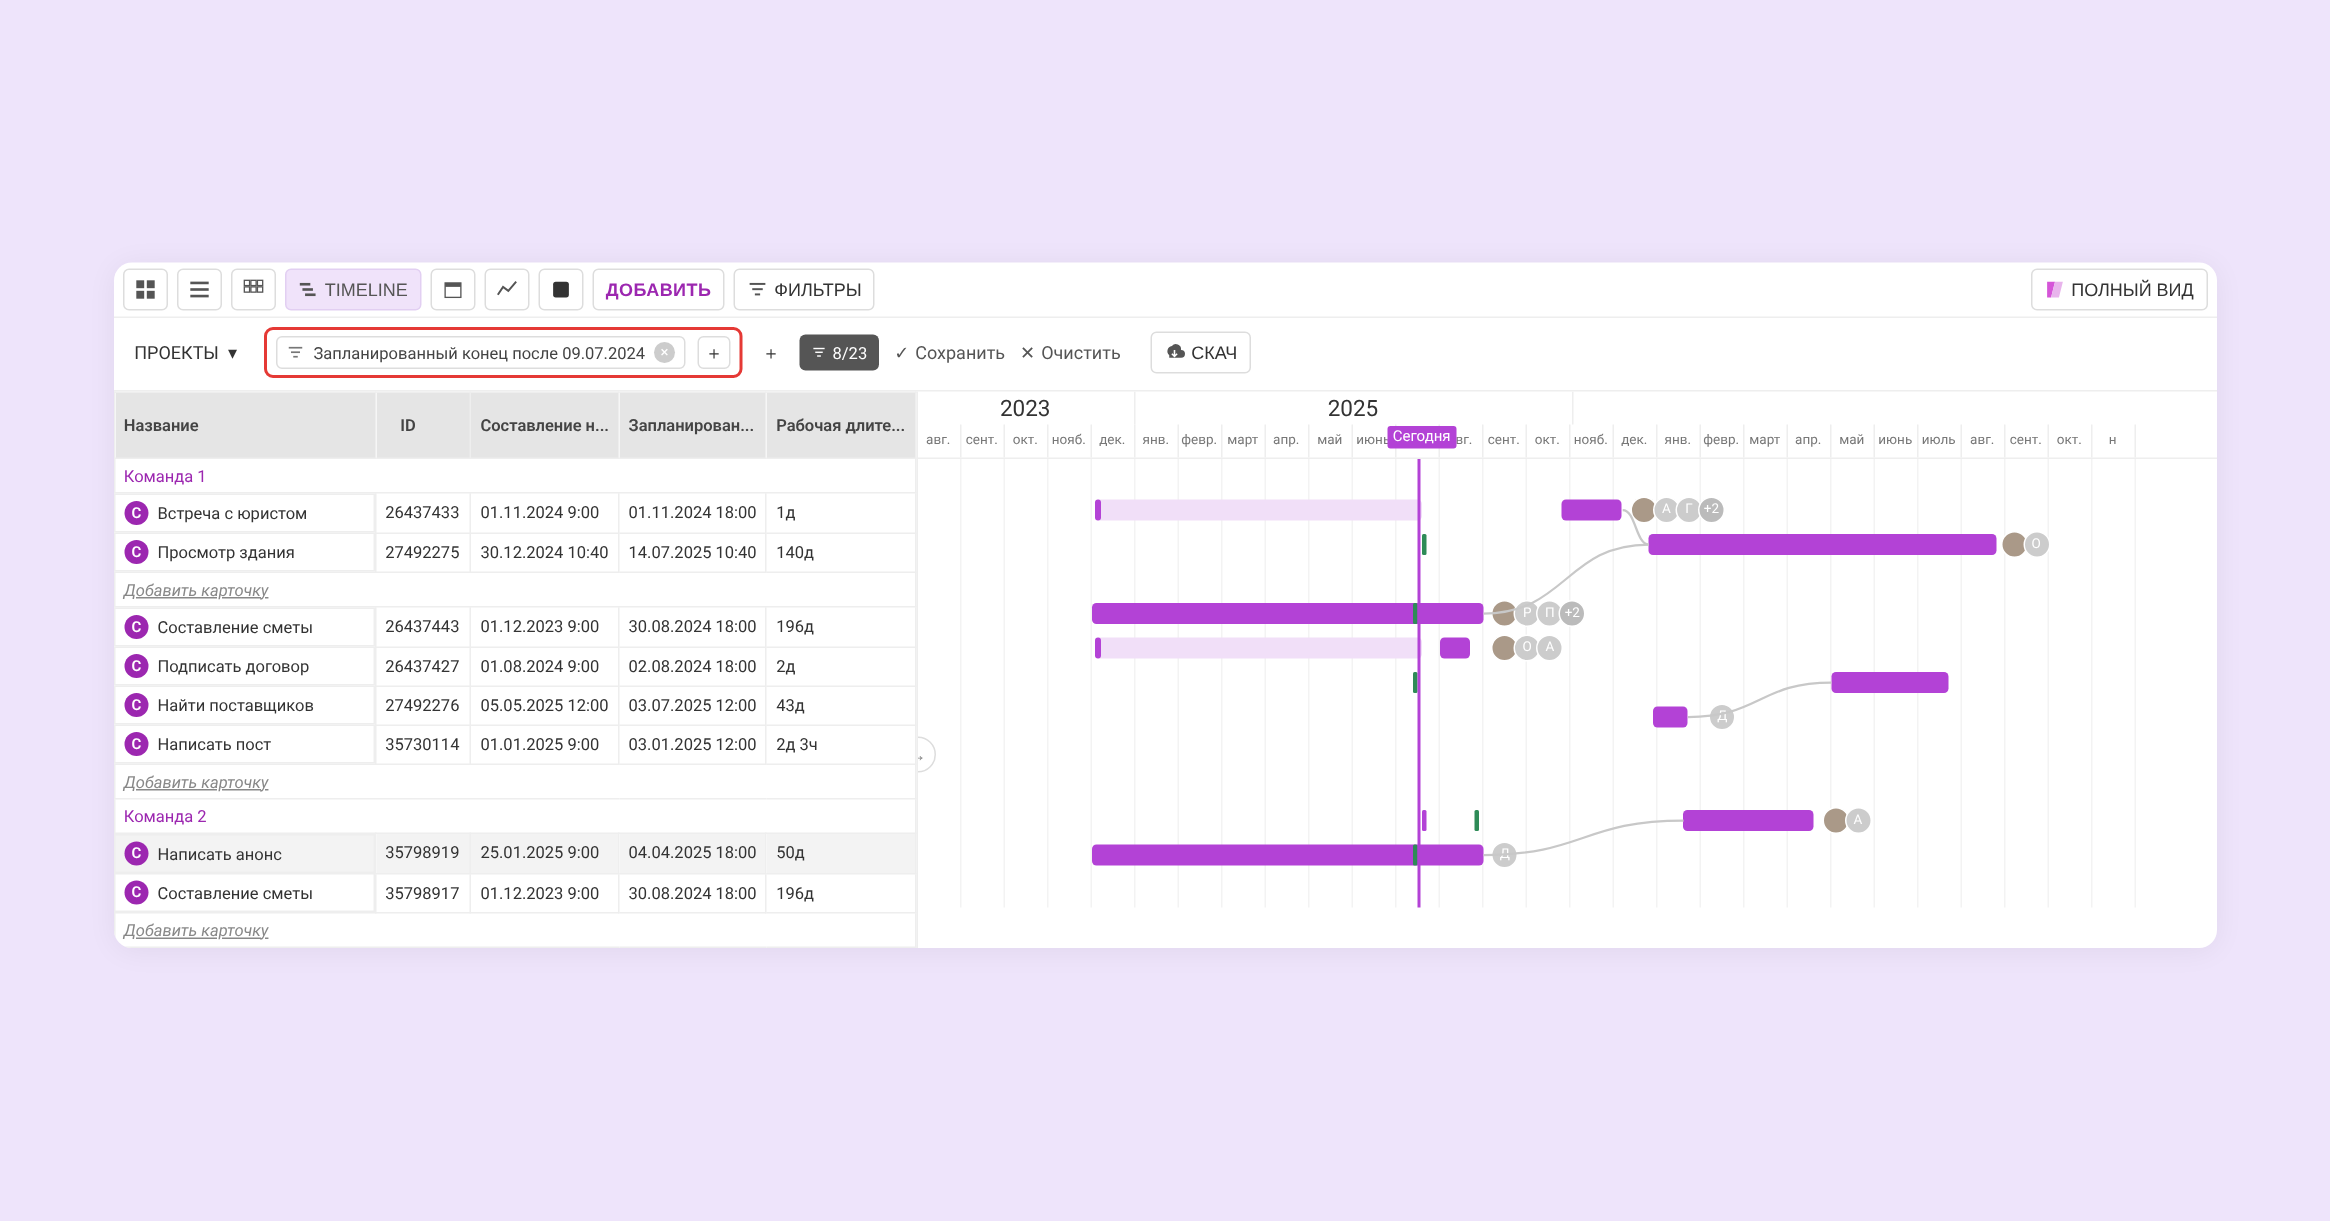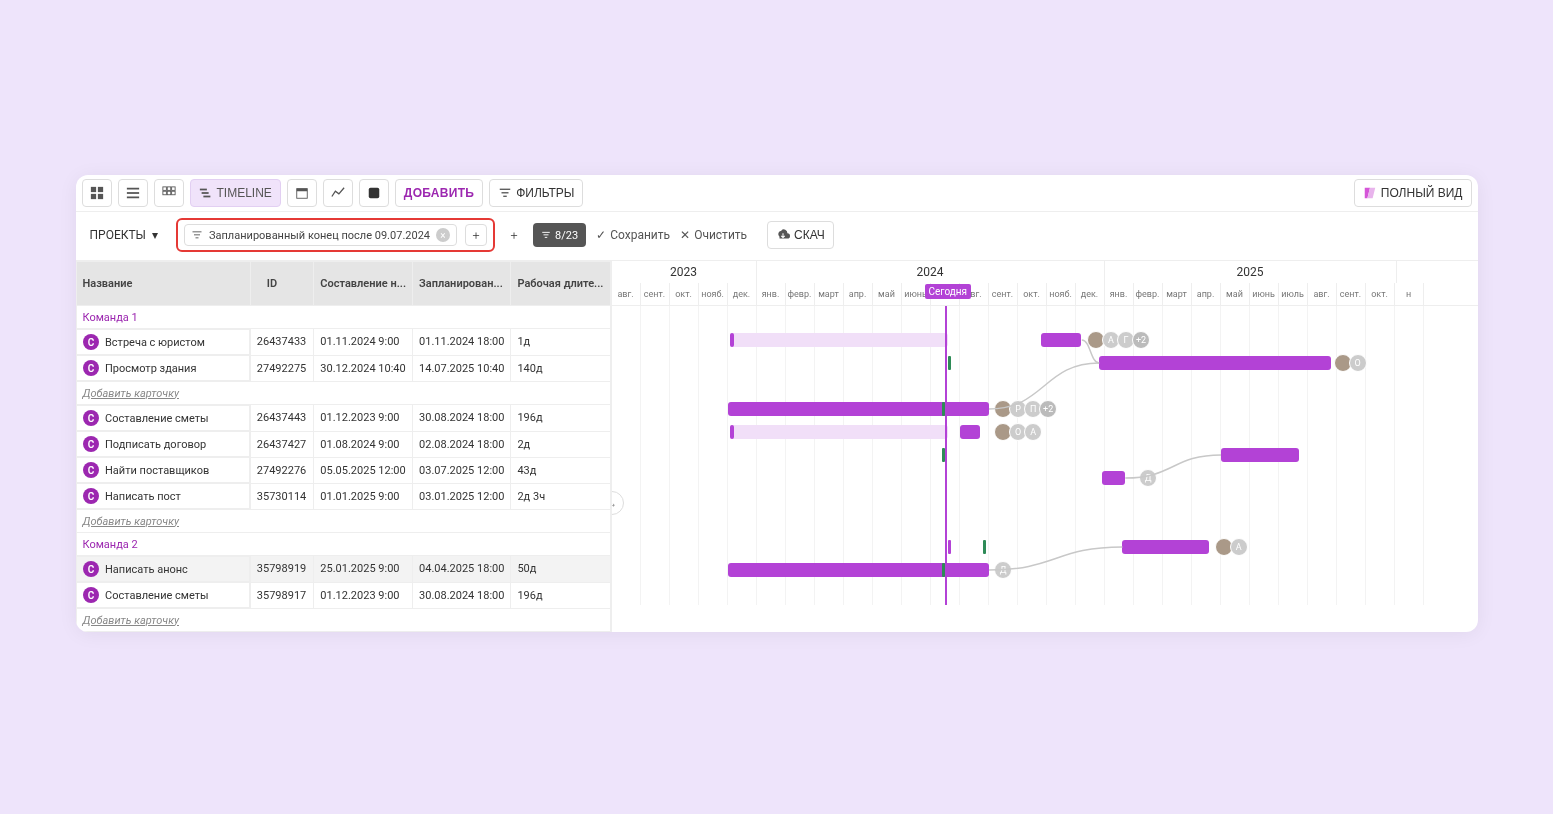--- a/index.html
+++ b/index.html
@@ -112,21 +112,21 @@
 tr.data-row.selected td { background:#f3f3f3; }
 .card-badge {
   width:16px; height:16px; border-radius:8px; background:#9c27b0; color:#fff;
   display:flex; align-items:center; justify-content:center; font-size:10px; font-weight:600;
 }
 table.grid tbody tr { height: 23px; }
 
 
 .gantt-header { border-bottom:1px solid #eee; }
 .gantt-years { display:flex; height:22px; }
-.gantt-years div { border-right:1px solid #eee; text-align:center; font-size:12px; color:#333; line-height:22px; }
+.gantt-years div { border-right:1px solid #eee; text-align:center; font-size:15px; color:#333; line-height:22px; }
 .gantt-months { display:flex; height:22px; }
 .gantt-months div {
   width:29px; border-right:1px solid #eee; text-align:center; font-size:9px;
   color:#777; line-height:22px; flex-shrink:0;
 }
 
 .gantt-body { position:relative; }
 .gantt-gridlines { position:absolute; inset:0; display:flex; pointer-events:none; }
 .gantt-gridlines div { width:29px; border-right:1px solid #f3f3f3; flex-shrink:0; }
 .gantt-row { height:23px; position:relative; border-bottom:1px solid transparent; }
@@ -389,21 +389,20 @@
             </tr>
           </tbody>
       </table>
     </div>
 
     <div class="gantt-pane">
       <div class="resize-handle">↔</div>
       <div class="gantt-header">
         <div class="gantt-years" id="gantt-years">
             <div style="width: 145px;">2023</div>
-            <div style="width: 348px;">2024</div>
             <div style="width: 292px;">2025</div>
           </div>
         <div class="gantt-months" id="gantt-months">
             <div>авг.</div>
             <div>сент.</div>
             <div>окт.</div>
             <div>нояб.</div>
             <div>дек.</div>
             <div>янв.</div>
             <div>февр.</div>

